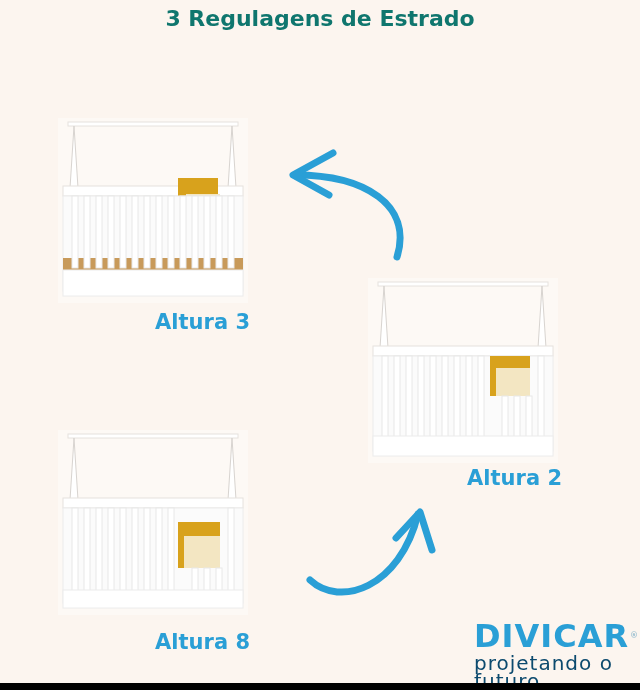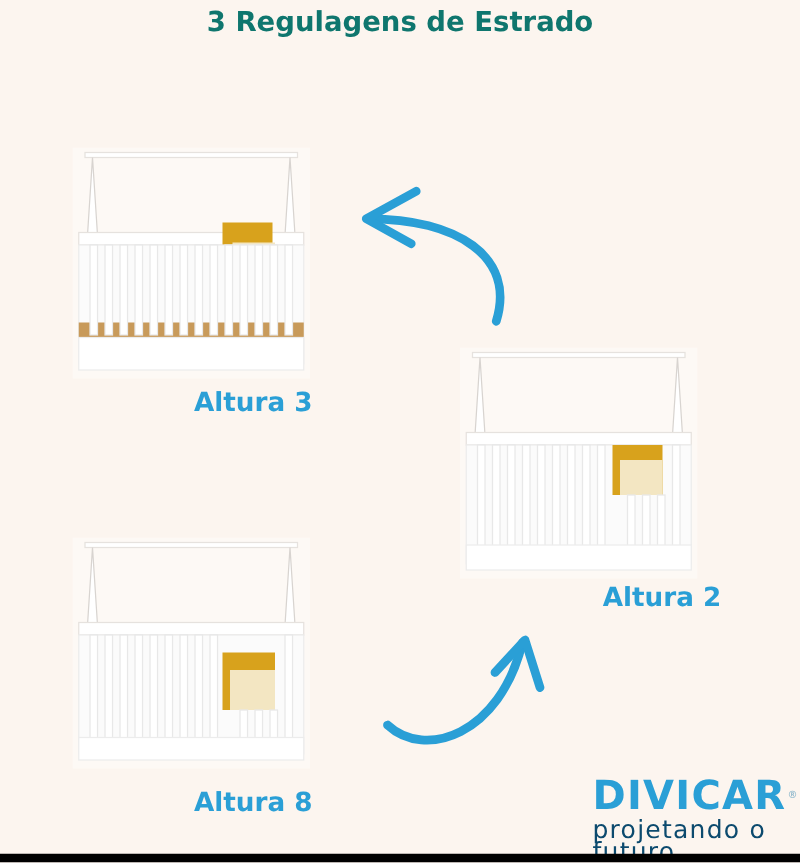--- a/index.html
+++ b/index.html
@@ -73,21 +73,21 @@
         <rect x="98" y="78" width="6" height="84"></rect>
         <rect x="110" y="78" width="6" height="84"></rect>
         <rect x="134" y="118" width="6" height="44"></rect>
         <rect x="146" y="118" width="6" height="44"></rect>
         <rect x="158" y="118" width="6" height="44"></rect>
         <rect x="170" y="78" width="6" height="84"></rect>
     </g>
     <rect x="5" y="158" width="180" height="20" fill="#fff" stroke="#ececec"></rect>
   </svg>
 </div>
-<div class="label" style="left:387px; top:466px;">Altura 2</div>
+<div class="label" style="left:372px; top:466px;">Altura 2</div>
 
 <div class="crib" style="left:58px; top:430px;">
   <svg viewBox="0 0 190 185">
     <rect x="0" y="0" width="190" height="185" fill="#fdf9f5"></rect>
     <rect x="10" y="4" width="170" height="4" fill="#fff" stroke="#e6e2de"></rect>
     <polygon points="12,70 16,8 20,70" fill="#fff" stroke="#d8d4d0"></polygon>
     <polygon points="170,70 174,8 178,70" fill="#fff" stroke="#d8d4d0"></polygon>
     <rect x="5" y="68" width="180" height="10" fill="#fff" stroke="#e6e2de"></rect>
     <rect x="5" y="78" width="180" height="95" fill="#fbfbfb" stroke="#ececec"></rect>
     <rect x="120" y="92" width="42" height="46" fill="#d8a21c"></rect>

